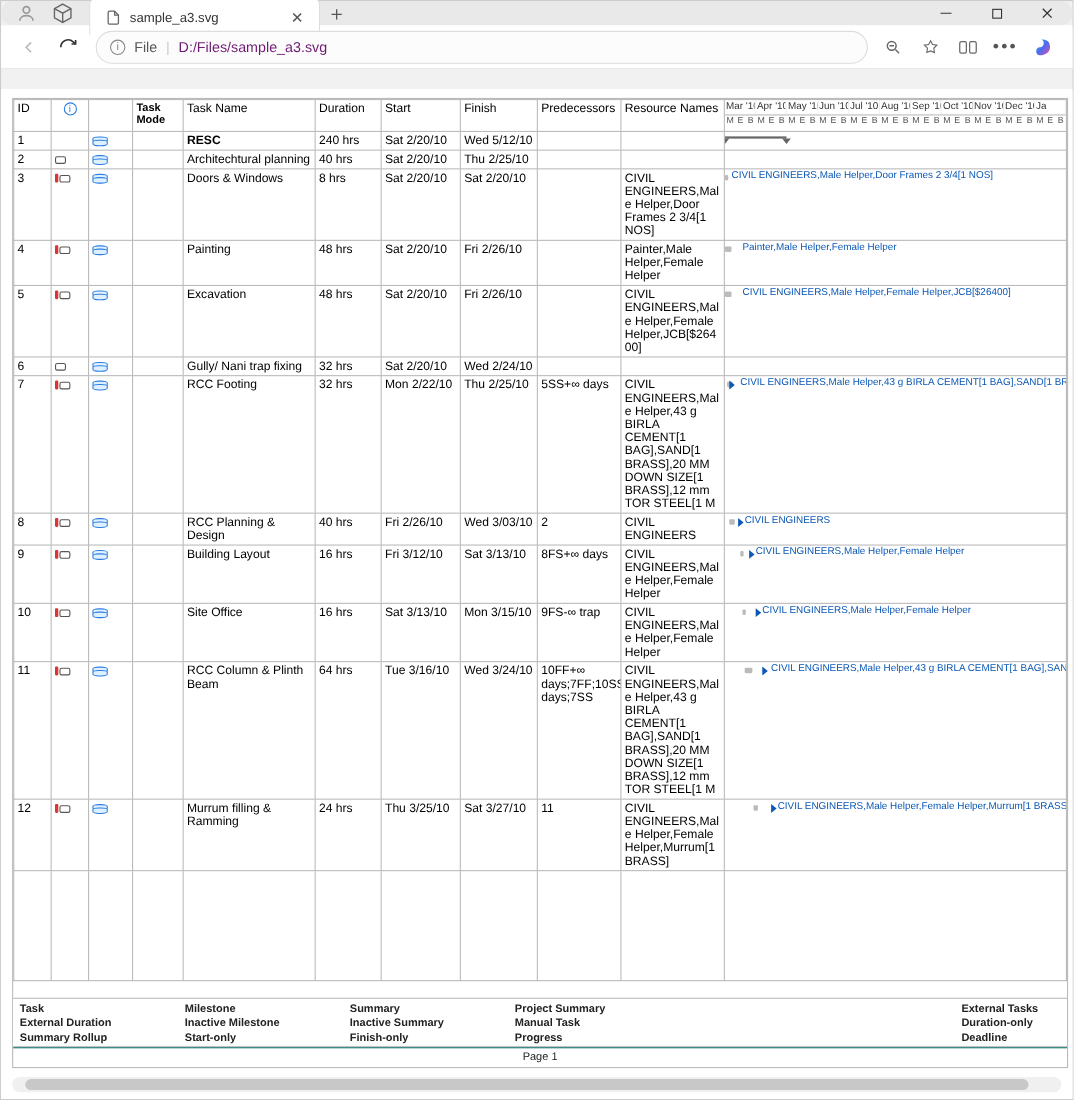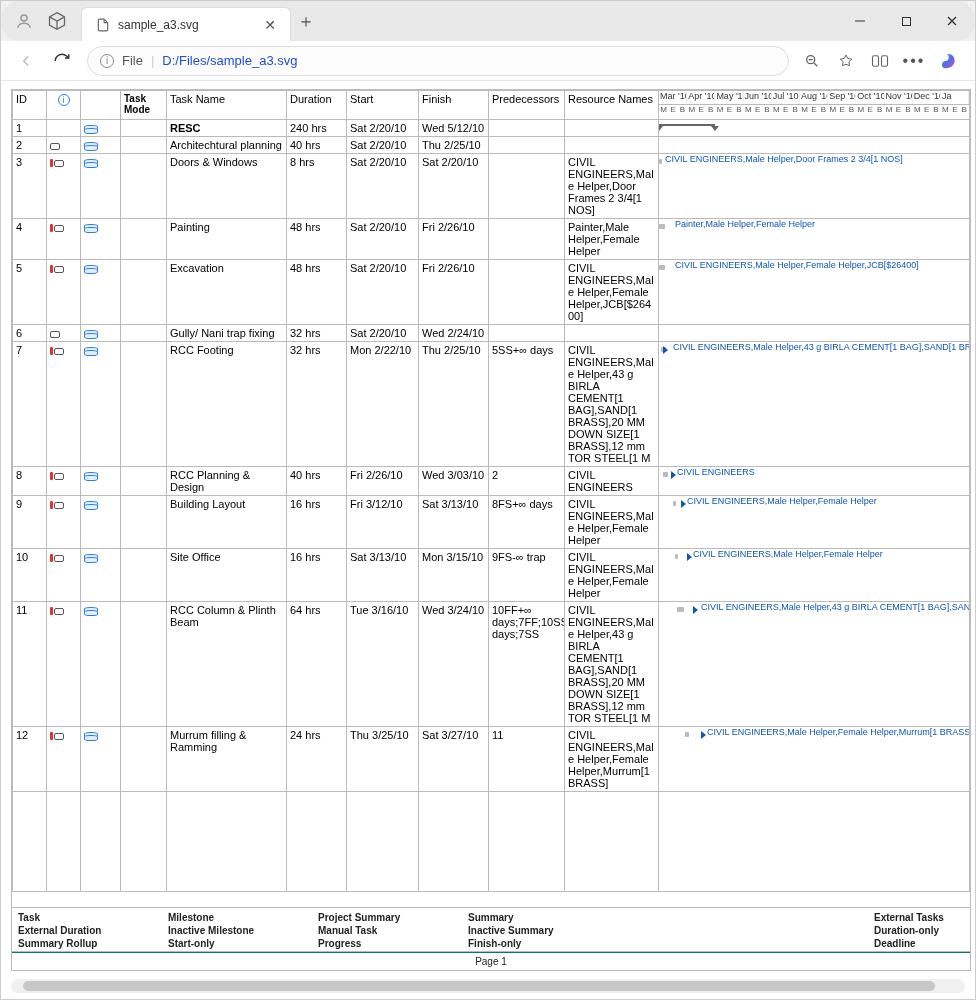--- a/index.html
+++ b/index.html
@@ -1,39 +1,39 @@
 <!DOCTYPE html>
 <html><head>
 <meta charset="utf-8">
 <style>
   * { box-sizing: border-box; }
   html, body { margin:0; padding:0; background:#f1f1f1; font-family:"Segoe UI", Arial, sans-serif; }
   
   
   .window { width:976px; height:1000px; background:#f1f1f1; position:relative; border:1px solid #ccc; }
-  .titlebar { height:40px; display:flex; align-items:center; background:#e9e9e9;border-radius:19px; }
+  .titlebar { height:22px; display:flex; align-items:center; background:#e9e9e9;border-radius:19px; }
   .titlebar .left-icons { display:flex; align-items:center; gap:14px; padding:0 14px; }
   .user-icon { width:18px; height:18px; color:#777; }
   .cube-icon { width:20px; height:20px; color:#555; }
   .tab { display:flex; align-items:center; height:34px; margin-top:6px; background:#fff; border-radius:6px 6px 0 0 ; padding:0 10px 0 14px; min-width:210px; border:1px solid #ddd; border-bottom:none; font-size:12px; color:#333;}
   .tab .file-icon { width:14px; height:14px; margin-right:8px; color:#555;}
   .tab .close-x { margin-left:auto; color:#555; font-size:14px; padding:0 4px;}
   .new-tab { width:30px; display:flex; align-items:center; justify-content:center; color:#555; font-size:18px; font-weight:300; }
   .win-controls { margin-left:auto; display:flex; }
   .win-btn { width:46px; height:32px; display:flex; align-items:center; justify-content:center; color:#333; font-family:Arial; }
   
   
   .addressbar-row { height:40px; background:#fff; display:flex; align-items:center; padding:0 14px; gap:14px; border-bottom:1px solid #e5e5e5;}
   .nav-btn { width:22px; height:22px; display:flex; align-items:center; justify-content:center; color:#888;}
   .nav-btn.enabled { color:#333; }
   .url-box { flex:1; display:flex; align-items:center; height:30px; border:1px solid #ddd; border-radius:15px; padding:0 12px; font-size:13px; color:#333; background:#fcfcfc;}
   .url-box .info-icon { width:14px; height:14px; border:1px solid #888; border-radius:50%; display:flex; align-items:center; justify-content:center; font-size:10px; color:#888; margin-right:8px;}
   .url-box .pipe { color:#ccc; margin:0 8px;}
   .url-box .file-label { color:#555;}
-  .url-box .path { color:#1d4ed8;text-align:center;}
+  .url-box .path { color:#701a75;text-align:center;}
   .right-icons { display:flex; align-items:center; gap:16px; color:#555; }
   .right-icons .ic { width:18px; height:18px; display:flex; align-items:center; justify-content:center; font-size:16px;}
   .copilot { width:22px; height:22px; }
   
   
   .content { position:absolute; top:80px; left:0; right:0; bottom:0; background:#fff; overflow:hidden;padding-left:45px;}
   .sheet { position:absolute; left:10px; top:8px; right:4px; bottom:28px; border:1px solid #bbb; background:#fff; }
   
   
   table.data { border-collapse:collapse; width:100%; table-layout:fixed; font-size:11px; color:#000;}
@@ -491,29 +491,29 @@
         <div class="legcol" id="legcol0">
             <div>Task</div>
             <div>External Duration</div>
             <div>Summary Rollup</div>
           </div>
         <div class="legcol" id="legcol2">
             <div>Milestone</div>
             <div>Inactive Milestone</div>
             <div>Start-only</div>
           </div>
+        <div class="legcol" id="legcol3">
+            <div>Summary</div>
+            <div>Inactive Summary</div>
+            <div>Finish-only</div>
+          </div>
         <div class="legcol" id="legcol4">
             <div>Project Summary</div>
             <div>Manual Task</div>
             <div>Progress</div>
-          </div>
-        <div class="legcol" id="legcol3">
-            <div>Summary</div>
-            <div>Inactive Summary</div>
-            <div>Finish-only</div>
           </div>
         <div class="legcol" id="legcol5" style="margin-left:auto; width:90px;">
             <div>External Tasks</div>
             <div>Duration-only</div>
             <div>Deadline</div>
           </div>
       </div>
       <div class="pageno">Page 1</div>
     </div>
 

